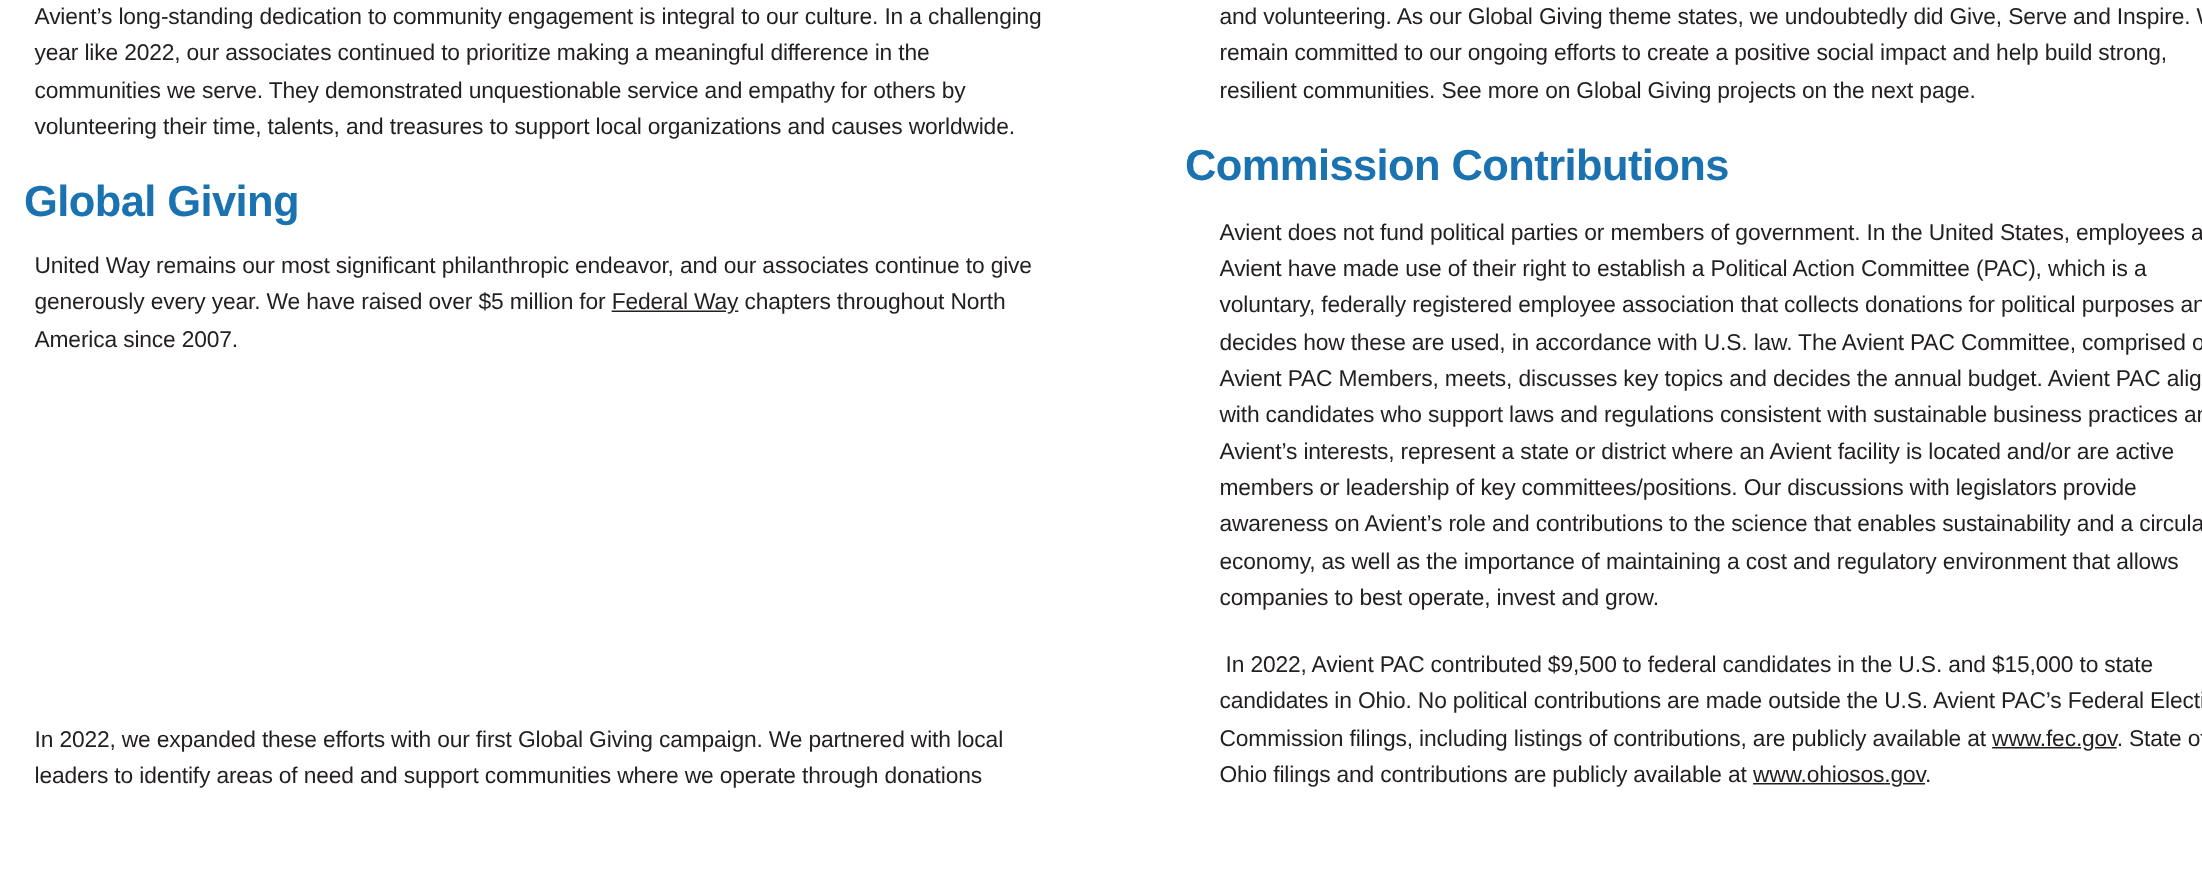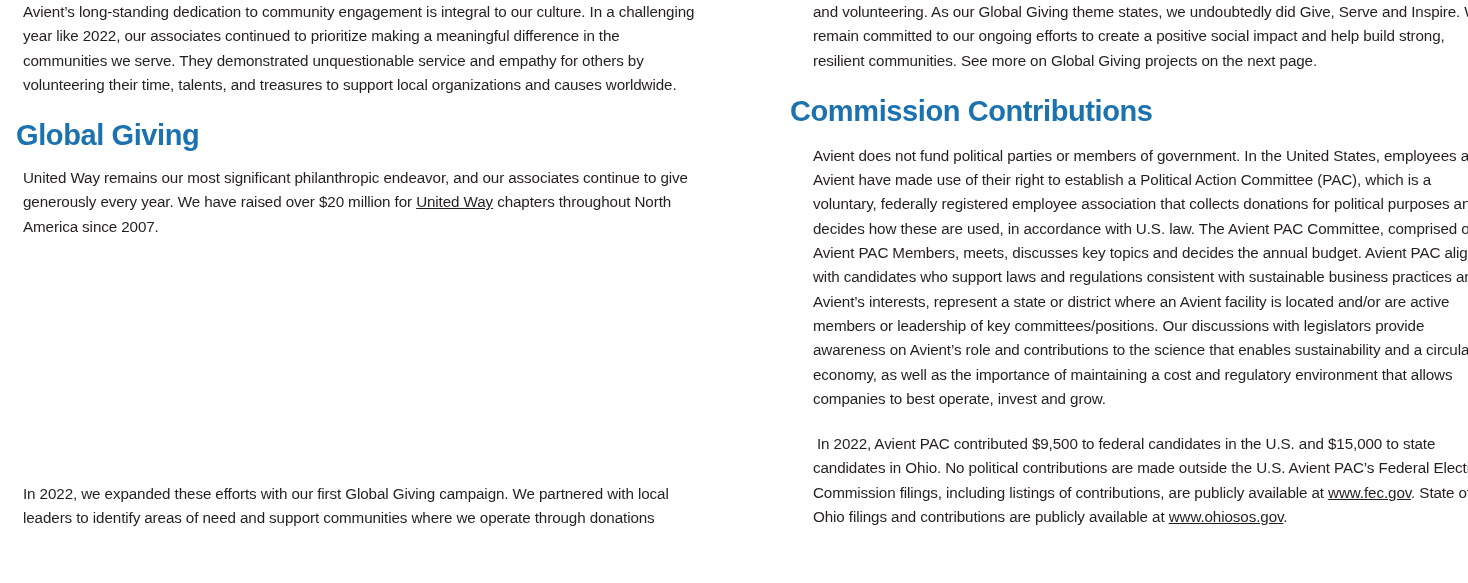--- a/index.html
+++ b/index.html
@@ -72,21 +72,21 @@
 </head>
 <body>
 
 <div class="page">
 
   <div class="col col-left">
     <p>Avient’s long-standing dedication to community engagement is integral to our culture. In a challenging year like 2022, our associates continued to prioritize making a meaningful difference in the communities we serve. They demonstrated unquestionable service and empathy for others by volunteering their time, talents, and treasures to support local organizations and causes worldwide.</p>
 
     <h2 class="section-heading">Global Giving</h2>
 
-    <p><span>United Way remains our most significant philanthropic endeavor, and our associates continue to give generously every year. We have raised over $20 million for </span><a class="ulink" href="#">United Way</a><span> chapters throughout North America since 2007.</span></p>
+    <p><span>United Way remains our most significant philanthropic endeavor, and our associates continue to give generously every year. We have raised over $5 million for </span><a class="ulink" href="#">Federal Way</a><span> chapters throughout North America since 2007.</span></p>
 
     <div class="spacer-gap"></div>
 
     <p class="tight">In 2022, we expanded these efforts with our first Global Giving campaign. We partnered with local leaders to identify areas of need and support communities where we operate through donations</p>
   </div>
 
   <div class="col col-right">
     <p class="first">and volunteering. As our Global Giving theme states, we undoubtedly did Give, Serve and Inspire. We remain committed to our ongoing efforts to create a positive social impact and help build strong, resilient communities. See more on Global Giving projects on the next page.</p>
 
     <h2 class="section-heading pc">Commission Contributions</h2>

